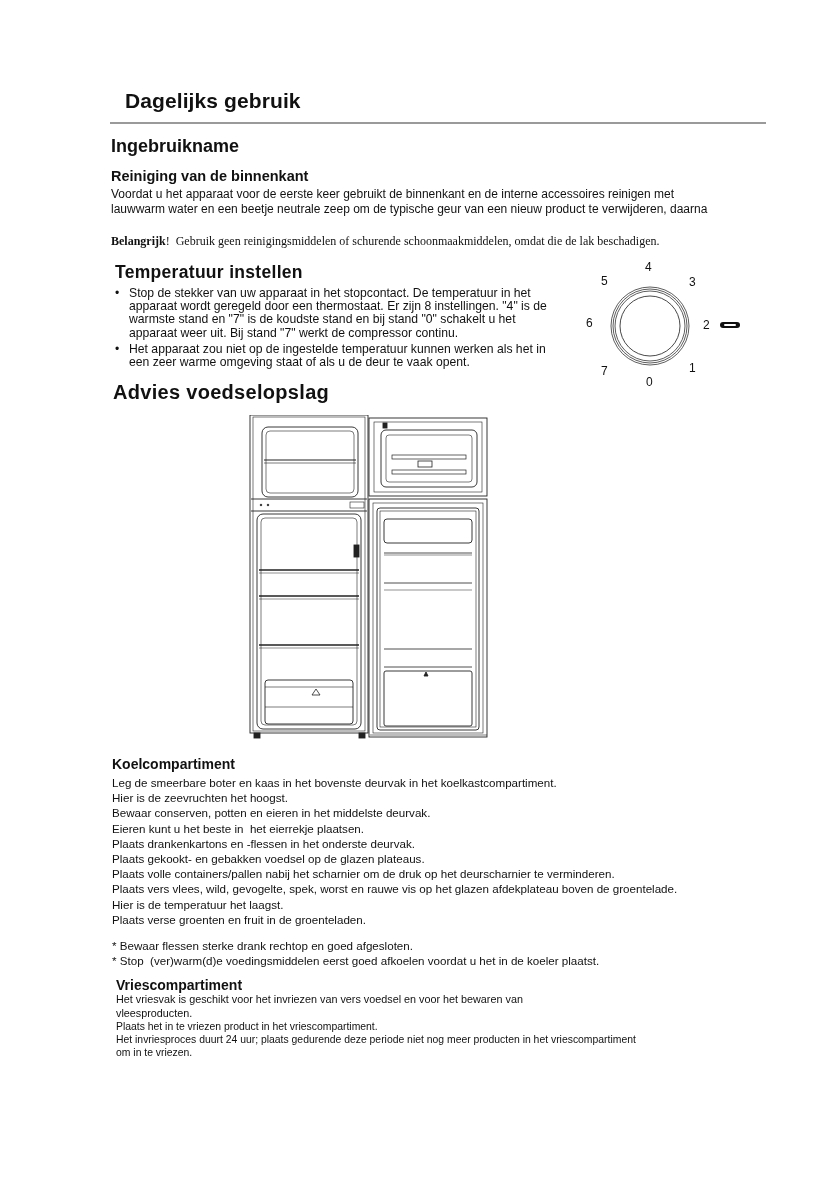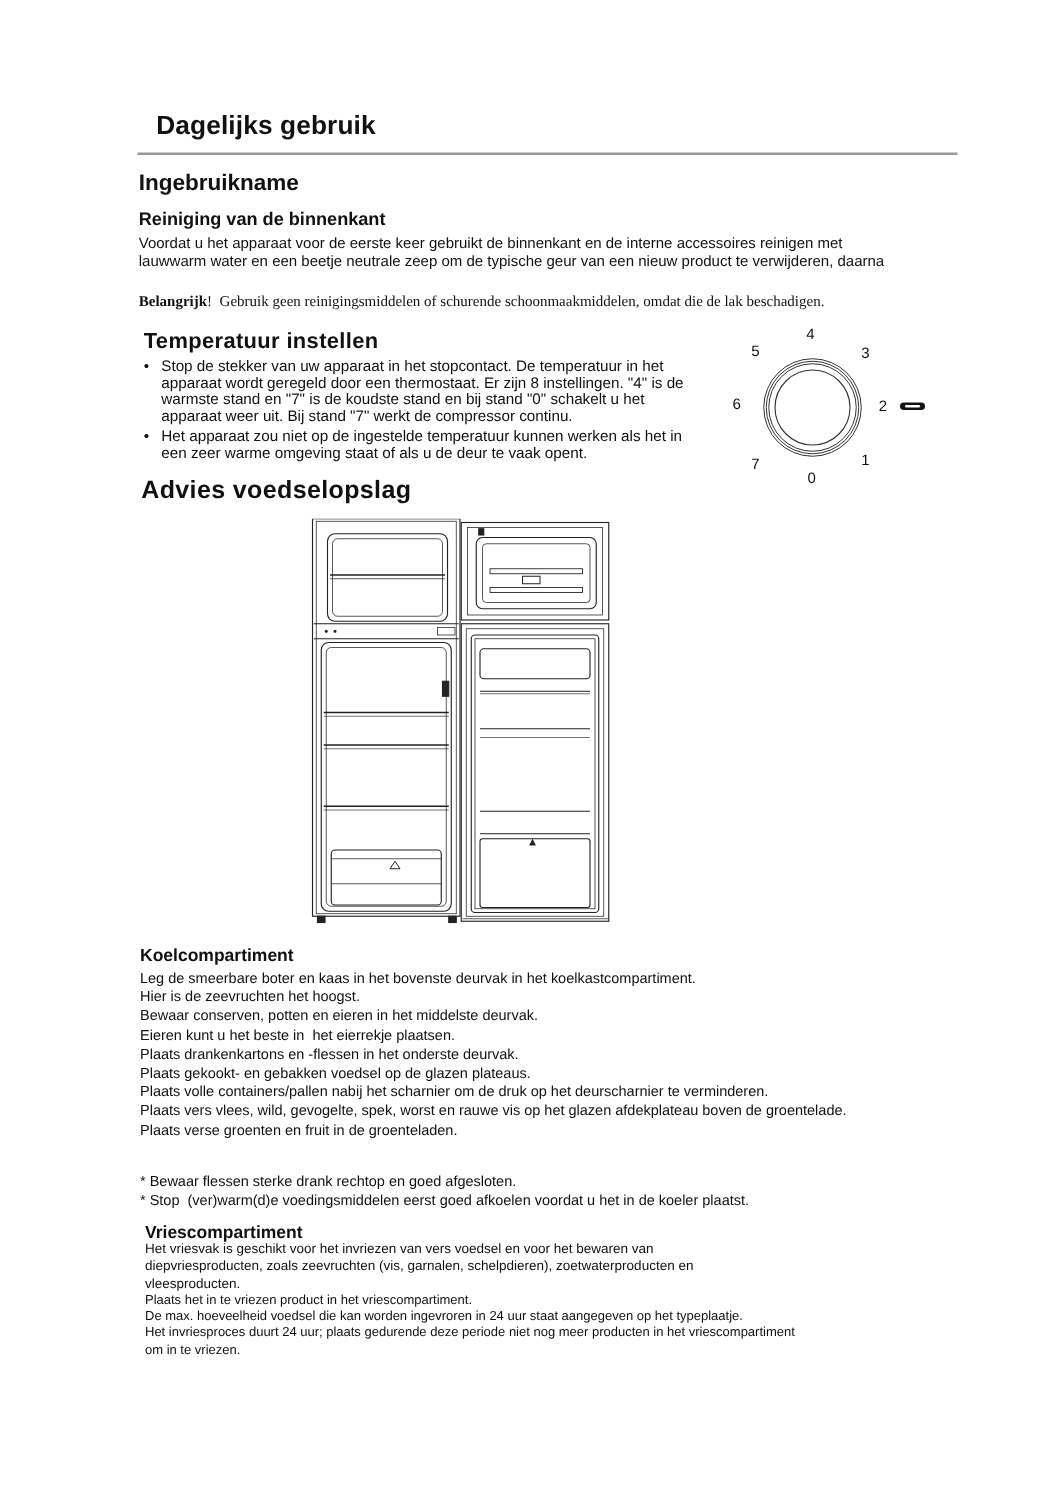--- a/index.html
+++ b/index.html
@@ -135,29 +135,28 @@
 <h3 class="abs h-koel">Koelcompartiment</h3>
 <ul class="abs koel-lines">
   <li>Leg de smeerbare boter en kaas in het bovenste deurvak in het koelkastcompartiment.</li>
   <li>Hier is de zeevruchten het hoogst.</li>
   <li>Bewaar conserven, potten en eieren in het middelste deurvak.</li>
   <li style="white-space:pre;">Eieren kunt u het beste in  het eierrekje plaatsen.</li>
   <li>Plaats drankenkartons en -flessen in het onderste deurvak.</li>
   <li>Plaats gekookt- en gebakken voedsel op de glazen plateaus.</li>
   <li>Plaats volle containers/pallen nabij het scharnier om de druk op het deurscharnier te verminderen.</li>
   <li>Plaats vers vlees, wild, gevogelte, spek, worst en rauwe vis op het glazen afdekplateau boven de groentelade.</li>
+  <li>Hier is de temperatuur het laagst.</li>
   <li>Plaats verse groenten en fruit in de groenteladen.</li>
 </ul>
 <ul class="abs notes">
   <li>* Bewaar flessen sterke drank rechtop en goed afgesloten.</li>
   <li style="white-space:pre;">* Stop  (ver)warm(d)e voedingsmiddelen eerst goed afkoelen voordat u het in de koeler plaatst.</li>
 </ul>
 
 <h3 class="abs h-vries">Vriescompartiment</h3>
 <ul class="abs vries-lines">
   <li>Het vriesvak is geschikt voor het invriezen van vers voedsel en voor het bewaren van</li>
-  <li>diepvriesproducten, zoals zeevruchten (vis, garnalen, schelpdieren), zoetwaterproducten en</li>
   <li>vleesproducten.</li>
   <li class="small">Plaats het in te vriezen product in het vriescompartiment.</li>
-  <li class="small">De max. hoeveelheid voedsel die kan worden ingevroren in 24 uur staat aangegeven op het typeplaatje.</li>
   <li class="small">Het invriesproces duurt 24 uur; plaats gedurende deze periode niet nog meer producten in het vriescompartiment</li>
   <li class="small">om in te vriezen.</li>
 </ul>
 
 </body></html>

